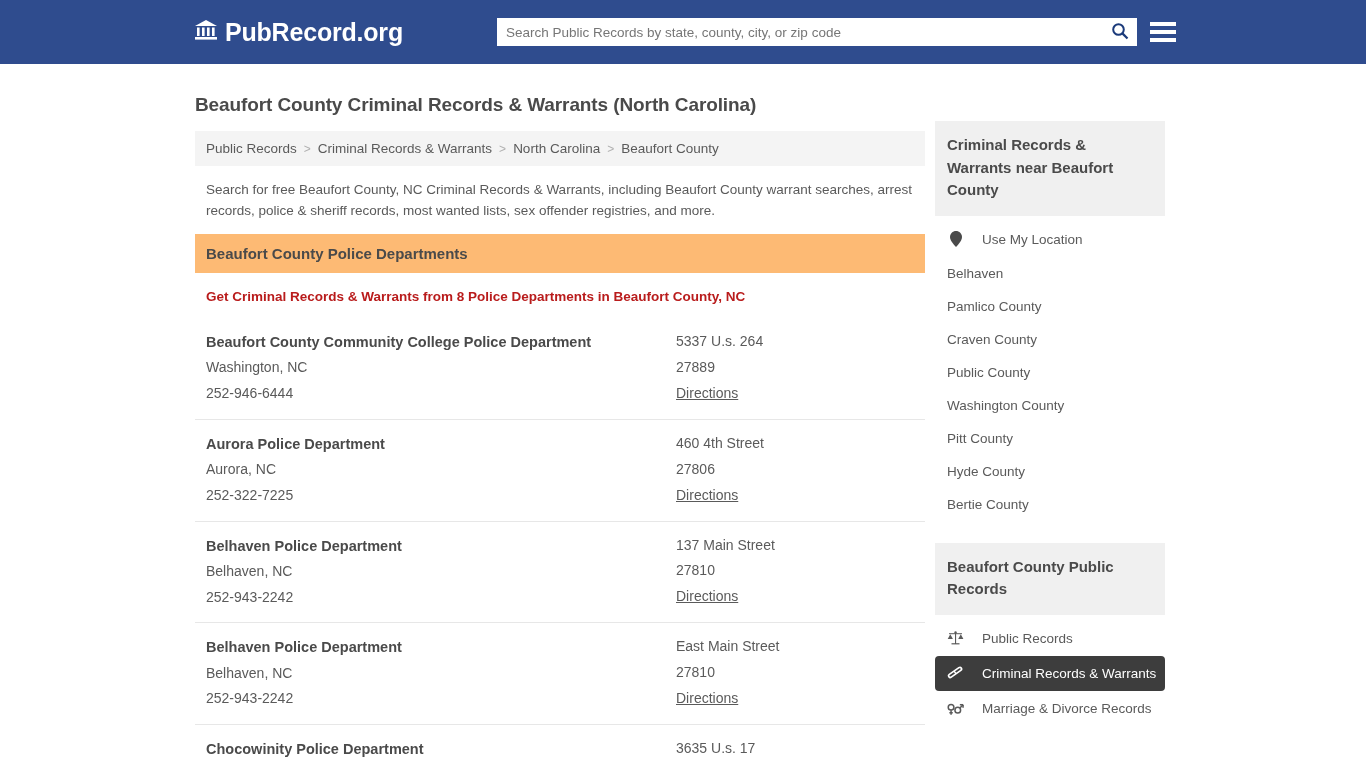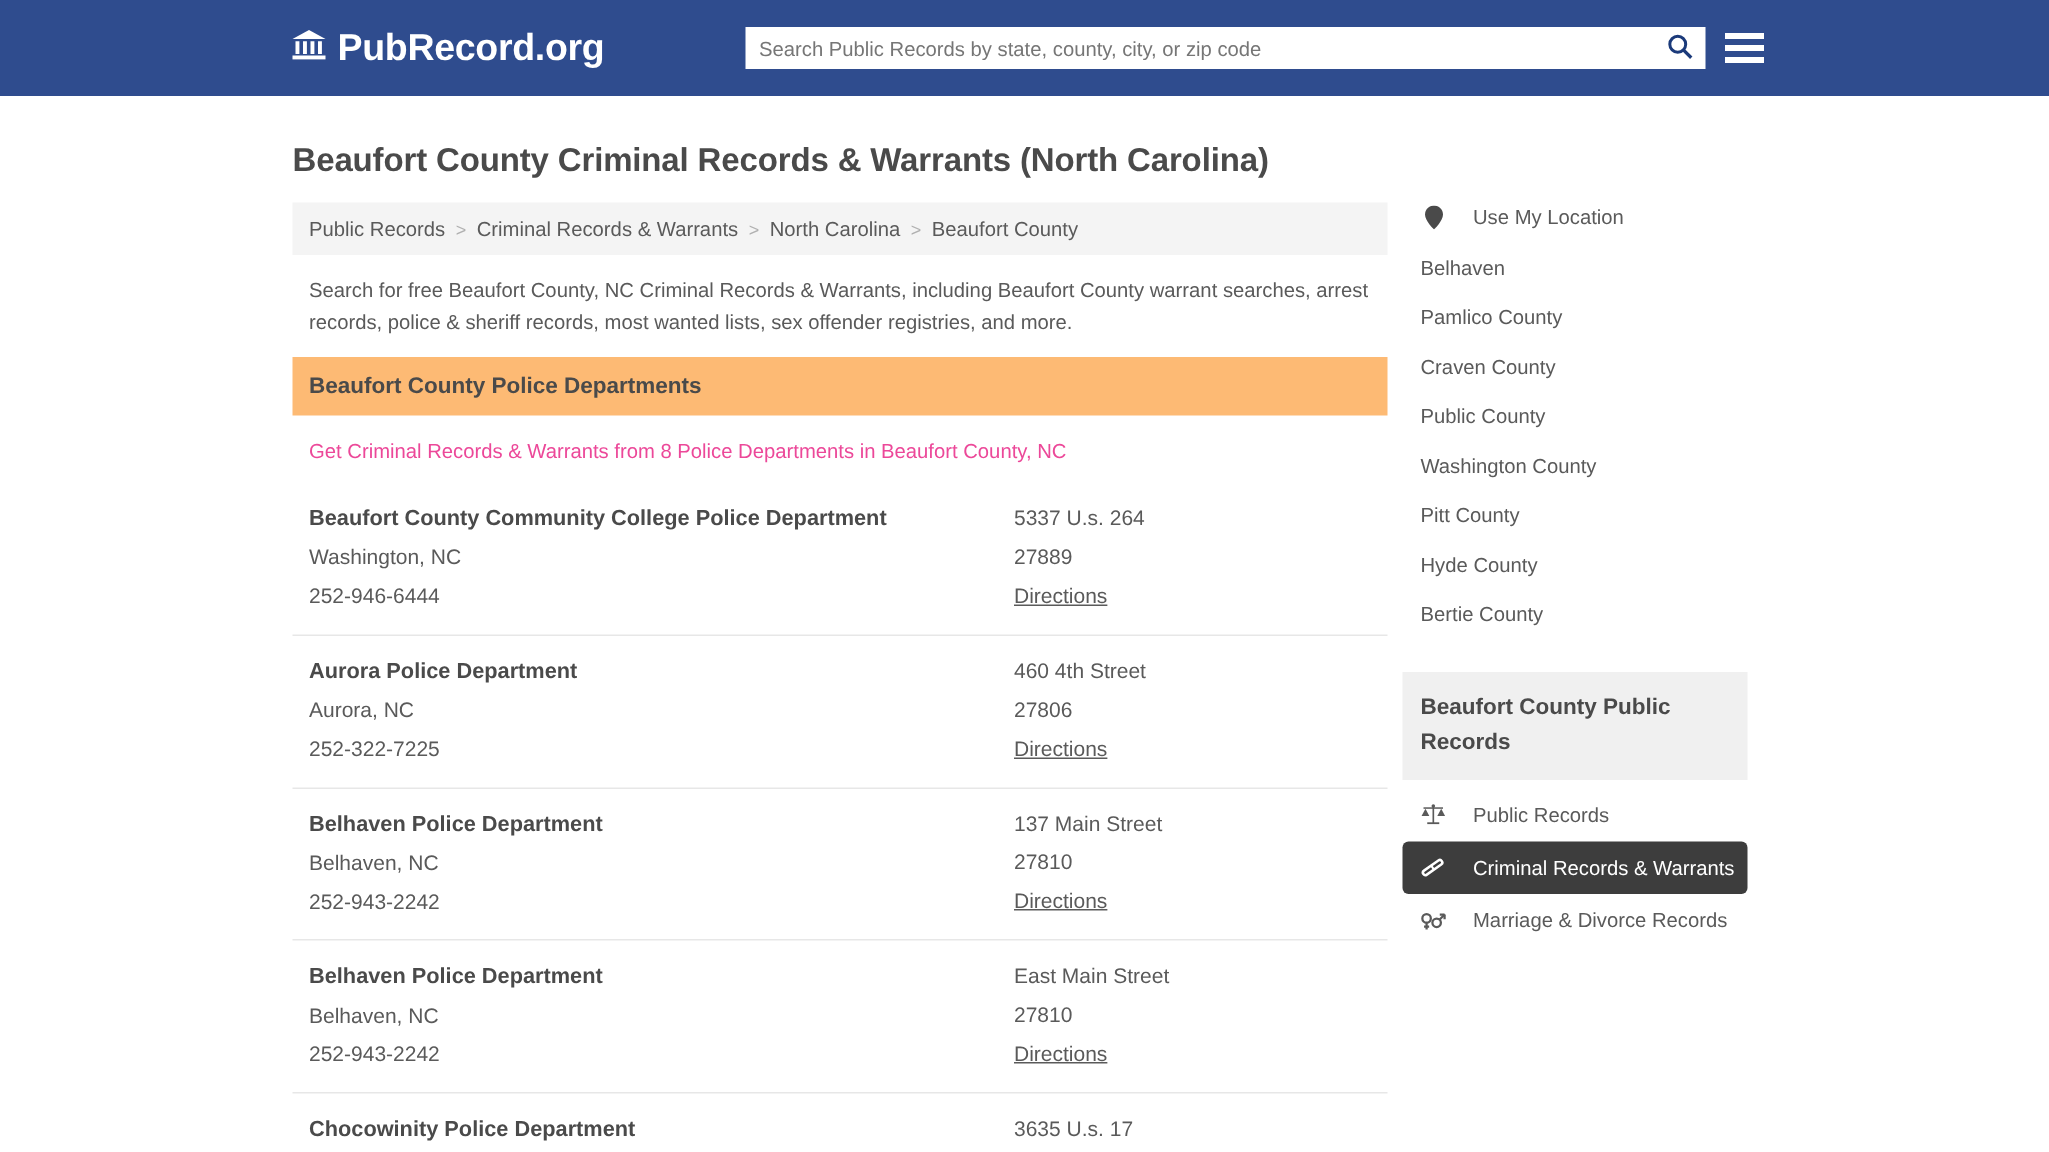--- a/index.html
+++ b/index.html
@@ -89,21 +89,21 @@
   }
   .sidebar {
     position: absolute;
     left: 935px;
     top: 57px;
     width: 230px;
   }
 
   
   .page-title {
-    font-size: 22px;
+    font-size: 19px;
     font-weight: bold;
     color: #4a4a4a;
     letter-spacing: -0.1px;
     margin-bottom: 15px;
   }
   .breadcrumb {
     background: #f4f4f4;
     padding: 10px 11px;
     font-size: 13.5px;
     color: #5a5a5a;
@@ -123,21 +123,22 @@
   .section-head {
     background: #fdba74;
     padding: 11px 11px;
     font-size: 15px;
     font-weight: bold;
     color: #4a4a4a;
   }
   .section-sub {
     padding: 16px 11px 14px 11px;
     font-size: 13.5px;
-    color: #ec4899;
+    color: #b91c1c;
+    font-weight: bold;
   }
   .listing {
     display: flex;
     padding: 11px 11px 12px 11px;
     border-top: 1px solid #e7e7e7;
   }
   .listing:first-of-type { border-top: none; }
   .listing .col-left { width: 470px; }
   .listing .col-right { flex: 1; }
   .lst-name {
@@ -314,20 +315,21 @@
           <div class="col-right">
             <div class="lst-street">3635 U.s. 17</div>
             <div class="lst-zip">27817</div>
           </div>
         </div>
       </div>
   </div>
 
   <div class="sidebar">
 
+    <div class="panel-head">Criminal Records &amp; Warrants near Beaufort County</div>
     <div class="panel-list" id="nearby-list">
         <div class="panel-item">
           <span class="ico">
             <svg width="12" height="16" viewBox="0 0 12 16">
               <path d="M6 0C2.7 0 0 2.7 0 6c0 4.3 6 10 6 10s6-5.7 6-10c0-3.3-2.7-6-6-6z" fill="#4a4a4a"></path>
             </svg>
           </span>
           <span class="lbl">Use My Location</span>
         </div>
         <div class="panel-item">

